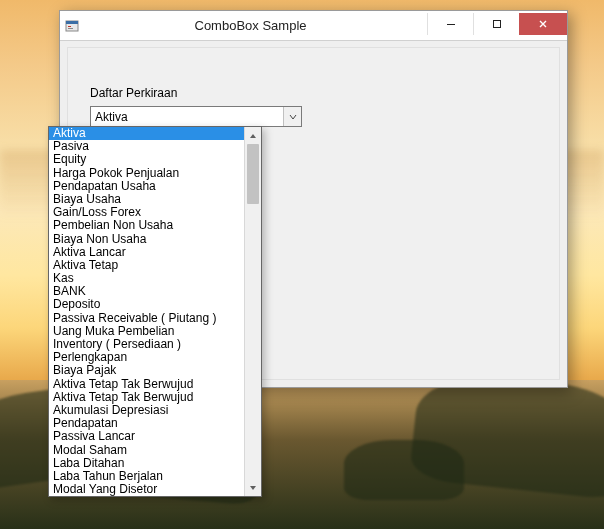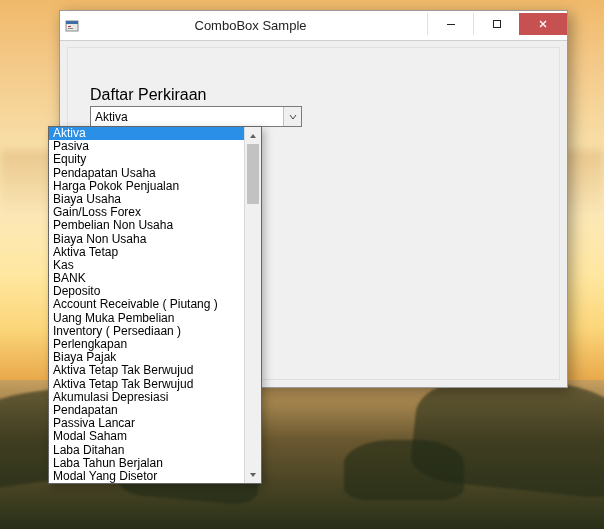--- a/index.html
+++ b/index.html
@@ -101,21 +101,21 @@
     .clientarea {
       position: absolute;
       left: 7px; right: 7px; top: 36px; bottom: 7px;
       background: #f0f0f0;
       border: 1px solid #e0e0e0;
     }
     .label {
       position: absolute;
       left: 22px;
       top: 38px;
-      font-size: 16px;
+      font-size: 12px;
       color: #000;
       text-align: right;
     }
     .combo {
       position: absolute;
       left: 22px;
       top: 58px;
       width: 212px;
       height: 21px;
       background: #fff;
@@ -237,31 +237,32 @@
       </span>
     </div>
   </div>
 </div>
 
 <div class="dropdown">
   <div class="dd-list" id="dd-list">
       <div class="dd-item sel">Aktiva</div>
       <div class="dd-item">Pasiva</div>
       <div class="dd-item">Equity</div>
+      <div class="dd-item">Harga Pokok Penjualan</div>
       <div class="dd-item">Pendapatan Usaha</div>
-      <div class="dd-item">Harga Pokok Penjualan</div>
       <div class="dd-item">Biaya Usaha</div>
       <div class="dd-item">Gain/Loss Forex</div>
       <div class="dd-item">Pembelian Non Usaha</div>
       <div class="dd-item">Biaya Non Usaha</div>
+      <div class="dd-item">Aktiva Lancar</div>
       <div class="dd-item">Aktiva Tetap</div>
       <div class="dd-item">Kas</div>
       <div class="dd-item">BANK</div>
       <div class="dd-item">Deposito</div>
-      <div class="dd-item">Account Receivable ( Piutang )</div>
+      <div class="dd-item">Passiva Receivable ( Piutang )</div>
       <div class="dd-item">Uang Muka Pembelian</div>
       <div class="dd-item">Inventory ( Persediaan )</div>
       <div class="dd-item">Perlengkapan</div>
       <div class="dd-item">Biaya Pajak</div>
       <div class="dd-item">Aktiva Tetap Tak Berwujud</div>
       <div class="dd-item">Aktiva Tetap Tak Berwujud</div>
       <div class="dd-item">Akumulasi Depresiasi</div>
       <div class="dd-item">Pendapatan</div>
       <div class="dd-item">Passiva Lancar</div>
       <div class="dd-item">Modal Saham</div>

